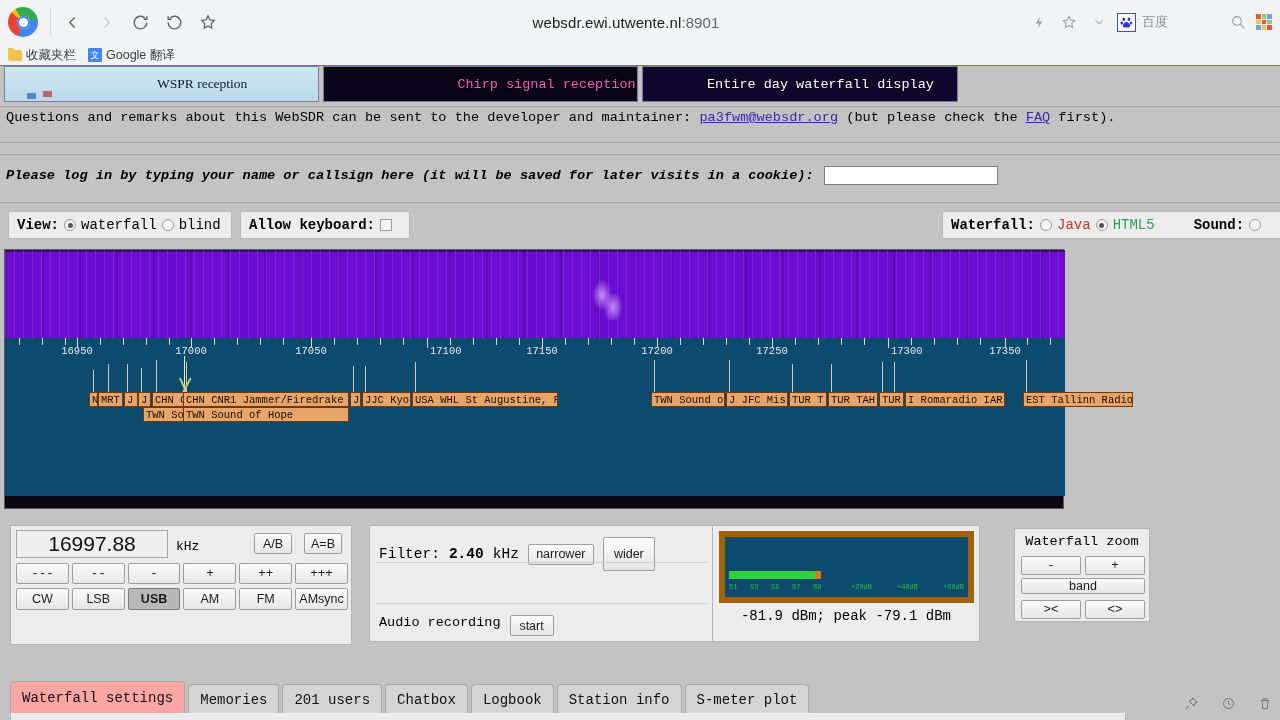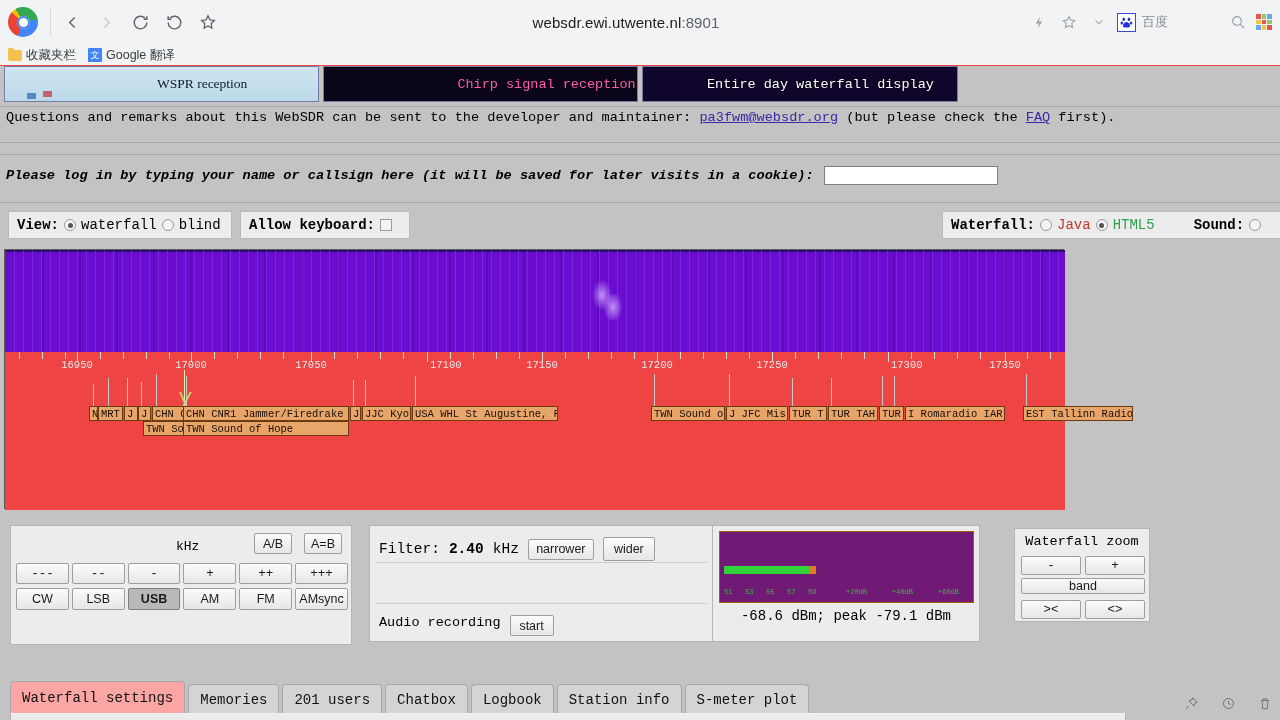--- a/index.html
+++ b/index.html
@@ -163,21 +163,21 @@
   .wf-spectrum {
     position:absolute; left:0; top:0; width:1060px; height:102px;
     background:
       repeating-linear-gradient(90deg, rgba(160,90,255,.30) 0 1px, transparent 1px 9px),
       repeating-linear-gradient(90deg, rgba(40,0,90,.22) 0 2px, transparent 2px 37px),
       linear-gradient(180deg,#2b0d6b 0 2px, #6a0dd0 2px 100%);
   }
   .wf-spectrum .blob{
     position:absolute; background:radial-gradient(ellipse 14px 22px at 50% 50%, rgba(210,170,255,.85), transparent 70%);
   }
-  .wf-scale { position:absolute; left:0; top:102px; width:1060px; height:158px; background:#ef4444; }
+  .wf-scale { position:absolute; left:0; top:88px; width:1060px; height:158px; background:#0c4a6e; }
   .tick {
     position:absolute; top:0; width:1px; height:7px; background:#d8d8d8;
   }
   .tick.major { height:10px; }
   .freq-lbl {
     position:absolute; top:7px; color:#e8e8e8; font-size:10.5px;
     font-family:"Liberation Mono", monospace; transform:translateX(-50%); white-space:nowrap;
   }
   .stn-stem { position:absolute; width:1px; background:#c9c9c9; }
   .stn-box {
@@ -223,21 +223,21 @@
 
   .p-filter { left:357px; top:459px; width:345px; height:117px;margin-left:12px; }
   .f-line1 { position:absolute; left:9px; top:11px; display:flex; align-items:center; gap:9px; font-size:14.5px; font-family:"Liberation Mono", monospace; }
   .f-line1 b{ font-weight:bold; }
   .div-h { position:absolute; left:6px; right:6px; height:1px; background:#cdcdcd; }
   .f-line2 { position:absolute; left:9px; top:47px; display:flex; align-items:center; gap:9px; font-size:13.5px; font-family:"Liberation Mono", monospace; }
   .f-line2 label{ display:flex; align-items:center; gap:4px; }
   .f-line3 { position:absolute; left:9px; top:89px; display:flex; align-items:flex-start; gap:9px; font-size:13.5px; font-family:"Liberation Mono", monospace; }
 
   .p-smeter { left:712px; top:459px; width:268px; height:117px; }
-  .sm-screen { position:absolute; left:6px; top:5px; width:255px; height:72px; background:#701a75; border:1px solid #a16207; }
+  .sm-screen { position:absolute; left:6px; top:5px; width:255px; height:72px; background:#0c4a6e; border:6px solid #a16207; }
   .sm-bar { position:absolute; left:4px; top:34px; height:8px; background:#32d23c; }
   .sm-peak { position:absolute; top:34px; width:6px; height:8px; background:#e07a1f; }
   .sm-ticks { position:absolute; left:4px; bottom:4px; right:4px; height:10px; color:#2fbf3a; font-size:7px; font-family:"Liberation Mono", monospace; }
   .sm-ticks span { position:absolute; top:0; }
   .sm-read { position:absolute; left:0; right:0; top:82px; text-align:center; font-size:14px; font-family:"Liberation Mono", monospace; }
 
   .p-zoom { left:990px; top:462px; width:136px; height:94px;margin-left:24px; }
   .z-title { position:absolute; left:0; right:0; top:5px; text-align:center; font-size:13.5px; font-family:"Liberation Mono", monospace; }
   .z-r1 { position:absolute; left:6px; top:27px; width:124px; height:19px; display:flex; gap:4px; }
   .z-r2 { position:absolute; left:6px; top:49px; width:124px; height:19px; }
@@ -519,20 +519,21 @@
         <div class="stn-box" style="left:874px; width:25px;  top:54px;">TUR</div>
         <div class="stn-box" style="left:900px; width:100px; top:54px;">I Romaradio IAR</div>
         <div class="stn-box" style="left:1018px; width:110px; top:54px;">EST Tallinn Radio</div>
 
         <div class="stn-box" style="left:138px; width:50px;  top:69px;">TWN Sou</div>
         <div class="stn-box" style="left:178px; width:166px; top:69px;">TWN Sound of Hope</div>
       </div>
     </div>
 
     <div class="panel p-radio">
+      <div class="freq-box">16997.88</div>
       <div class="khz">kHz</div>
       <div class="btn ab" style="left:243px">A/B</div>
       <div class="btn ab" style="left:293px">A=B</div>
 
       <div class="step-row">
         <div class="btn mono">---</div>
         <div class="btn mono">--</div>
         <div class="btn mono">-</div>
         <div class="btn mono">+</div>
         <div class="btn mono">++</div>
@@ -549,21 +550,21 @@
       </div>
 
     </div>
 
     <div class="panel p-filter">
       <div class="f-line1">
         <span>Filter:</span>
         <b>2.40</b>
         <span>kHz</span>
         <div class="btn" style="width:66px;height:21px">narrower</div>
-        <div class="btn" style="width:52px;height:24px">wider</div>
+        <div class="btn" style="width:52px;height:34px">wider</div>
       </div>
       <div class="div-h" style="top:36px"></div>
       <div class="div-h" style="top:77px"></div>
       <div class="f-line3">
         <span>Audio recording</span>
         <div class="btn" style="width:44px;height:21px">start</div>
       </div>
     </div>
 
     <div class="panel p-smeter">
@@ -574,21 +575,21 @@
           <span style="left:0px">S1</span>
           <span style="left:21px">S3</span>
           <span style="left:42px">S5</span>
           <span style="left:63px">S7</span>
           <span style="left:84px">S9</span>
           <span style="left:122px">+20dB</span>
           <span style="left:168px">+40dB</span>
           <span style="left:214px">+60dB</span>
         </div>
       </div>
-      <div class="sm-read">-68.6 dBm; peak   -79.1 dBm</div>
+      <div class="sm-read">-81.9 dBm; peak   -79.1 dBm</div>
     </div>
 
     <div class="panel p-zoom">
       <div class="z-title">Waterfall zoom</div>
       <div class="z-r1">
         <div class="btn mono">-</div>
         <div class="btn mono">+</div>
       </div>
       <div class="z-r2">
         <div class="btn">band</div>

